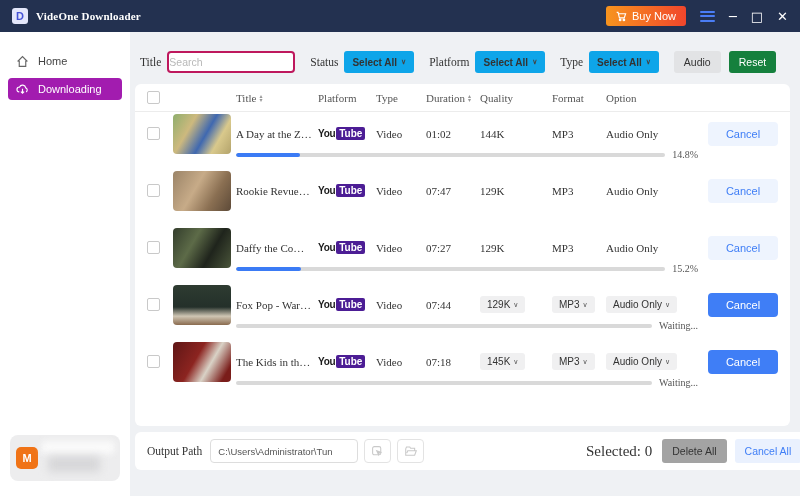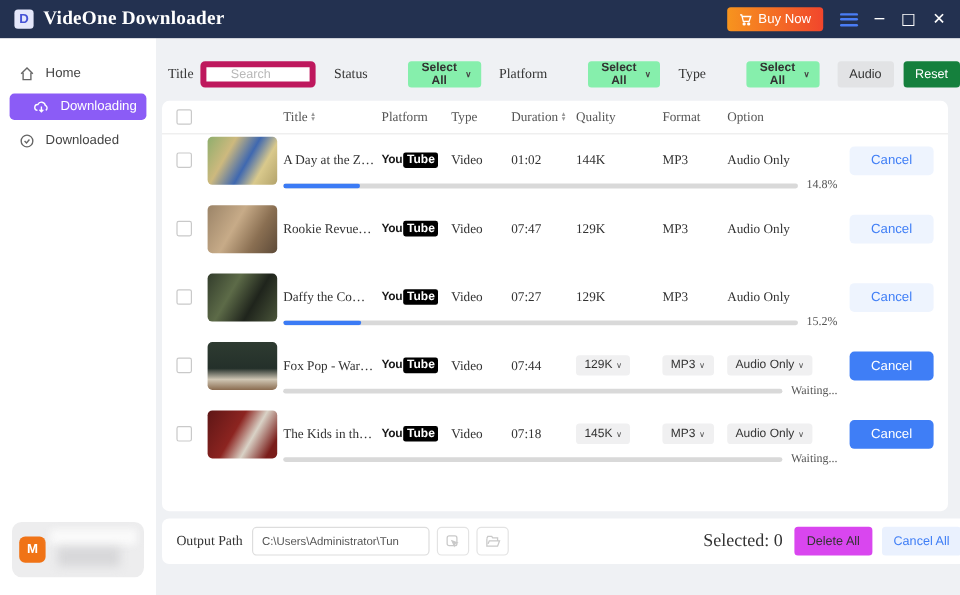--- a/index.html
+++ b/index.html
@@ -2,47 +2,47 @@
 <html><head>
 <meta charset="utf-8">
 <style>
   * { box-sizing: border-box; margin: 0; padding: 0; }
   html,body { width:800px; height:496px; overflow:hidden; }
   body { font-family:"Liberation Serif", serif; position:relative; background:#eff1f4; font-size:11px; color:#333; }
 
   
   .topbar { position:absolute; left:0; top:0; width:800px; height:32px; background:#233150; display:flex; align-items:center; padding:0 12px; }
   .logo-box { width:16px; height:16px; border-radius:3px; background:#e4e7fb; color:#4653d6; font:bold 11px "Liberation Sans",sans-serif; display:flex; align-items:center; justify-content:center; }
-  .app-title { color:#fff; font-weight:bold; font-size:16px; margin-left:8px; letter-spacing:.2px; }
+  .app-title { color:#fff; font-weight:bold; font-size:11px; margin-left:8px; letter-spacing:.2px; }
   .topbar-right { margin-left:auto; display:flex; align-items:center; gap:14px; }
   .buy-btn { display:flex; align-items:center; gap:5px; background:linear-gradient(90deg,#f7941e,#f1462c); color:#fff; border:none; border-radius:3px; height:20px; padding:0 10px; font:11px "Liberation Sans",sans-serif; cursor:pointer; }
   .menu-ic { display:flex; flex-direction:column; gap:2.5px; cursor:pointer; }
   .menu-ic i { display:block; width:15px; height:2px; background:#4a7df5; border-radius:1px; }
   .winbtn { color:#fff; font:13px "DejaVu Sans",sans-serif; cursor:pointer; line-height:1; }
 
   
   .sidebar { position:absolute; left:0; top:32px; width:130px; height:464px; background:#fff; }
   .nav { padding-top:12px; font-family:"Liberation Sans",sans-serif; font-size:11px; color:#444; }
   .nav-item { display:flex; align-items:center; gap:9px; height:22px; margin:6px 8px; padding:0 8px; border-radius:4px; cursor:pointer; }
   .nav-item svg { flex:0 0 auto; }
-  .nav-item.active { background:#8b5cf6; color:#fff;justify-content:flex-end; }
+  .nav-item.active { background:#a21caf; color:#fff; }
   .avatar-card { position:absolute; left:10px; bottom:15px; width:110px; height:46px; background:#ededee; border-radius:8px; overflow:hidden; }
   .avatar { position:absolute; left:6px; top:12px; width:22px; height:22px; background:#f07316; border-radius:5px; color:#fff; font:bold 11px "Liberation Sans",sans-serif; display:flex; align-items:center; justify-content:center; }
   .blur1 { position:absolute; left:32px; top:6px; width:72px; height:13px; background:#fafafa; filter:blur(3px); }
   .blur2 { position:absolute; left:38px; top:21px; width:52px; height:16px; background:#d7d7d9; filter:blur(4px); }
 
   
   .main { position:absolute; left:130px; top:32px; width:670px; height:464px; background:#eff1f4; }
 
   
   .filterbar { position:absolute; left:10px; top:18px; height:24px; display:flex; align-items:center; }
   .flabel { color:#333; font-size:11.5px; margin-right:6px; }
-  .search-input { width:96px; height:22px; border:5px solid #be185d; border-radius:4px; background:#fff; padding:0 20px; font:10.5px "Liberation Sans",sans-serif; color:#333; margin-right:15px; }
+  .search-input { width:128px; height:22px; border:2px solid #be185d; border-radius:4px; background:#fff; padding:0 0; font:10.5px "Liberation Sans",sans-serif; color:#333; margin-right:15px; }
   .search-input::placeholder { color:#b8b8b8; }
-  .dd-btn { display:inline-flex; align-items:center; gap:4px; background:#86efac; border:none; border-radius:3px; height:22px; padding:0 8px; font:bold 10px "Liberation Sans",sans-serif; color:#333; margin-right:15px; cursor:pointer;margin-left:28px; }
+  .dd-btn { display:inline-flex; align-items:center; gap:4px; background:#0ea5e9; border:none; border-radius:3px; height:22px; padding:0 8px; font:bold 10px "Liberation Sans",sans-serif; color:#333; margin-right:15px; cursor:pointer; }
   .dd-btn .chev { font-size:7px; color:#444; }
   .filter-btn { background:#e2e3e5; border:none; border-radius:3px; height:22px; padding:0 10px; font:10.5px "Liberation Sans",sans-serif; color:#333; margin-right:8px; cursor:pointer; }
   .reset-btn { background:#15803d; border:none; border-radius:3px; height:22px; padding:0 10px; font:10.5px "Liberation Sans",sans-serif; color:#fff; cursor:pointer; }
 
   
   .table-card { position:absolute; left:5px; top:52px; width:655px; height:342px; background:#fff; border-radius:6px; }
   .grid { display:grid; grid-template-columns:26px 63px 82px 58px 50px 54px 72px 54px 88px 1fr; align-items:center; padding:0 12px; }
   .thead { height:28px; color:#555; font-size:11px; border-bottom:1px solid #ececec; }
   .th { display:flex; align-items:center; gap:3px; }
   .sort { display:inline-flex; flex-direction:column; line-height:4px; font-size:6px; color:#999; }
@@ -51,41 +51,41 @@
   .trow { position:relative; height:57px; padding-bottom:14px; }
   .thumb { width:58px; height:40px; border-radius:4px; }
   .t1 { background:linear-gradient(120deg,#8fae6d 0%,#cdb97e 30%,#3f68b0 55%,#d9c98c 75%,#b3a36b 100%); }
   .t2 { background:linear-gradient(120deg,#9b8468 0%,#c7ab88 40%,#8a6f52 70%,#5d4a38 100%); }
   .t3 { background:linear-gradient(120deg,#333d2c 0%,#5d6b48 35%,#1f241c 65%,#4a553a 100%); }
   .t4 { background:linear-gradient(180deg,#2e3b31 0%,#24302a 55%,#cfc6b4 78%,#8a6b4f 100%); }
   .t5 { background:linear-gradient(120deg,#5e1616 0%,#8c2420 40%,#d9d2c6 62%,#7a1d1a 88%); }
   .vtitle { white-space:nowrap; overflow:hidden; text-overflow:ellipsis; padding-right:6px; font-size:11px; }
   .yt { display:inline-flex; align-items:center; font:bold 10px "Liberation Sans",sans-serif; }
   .yt .you { color:#1a1a1a; letter-spacing:-.3px; }
-  .yt .tube { background:#000000; color:#fff; border-radius:2px; padding:1px 3px; margin-left:1px; }
+  .yt .tube { background:#4c1d95; color:#fff; border-radius:2px; padding:1px 3px; margin-left:1px; }
   .cell { font-size:11px; color:#333; }
   .dd-cell { display:inline-flex; align-items:center; gap:3px; background:#f0f0f1; border-radius:3px; padding:3px 7px; font:10px "Liberation Sans",sans-serif; color:#333; cursor:pointer; justify-self:start; }
   .dd-cell .chev { font-size:7px; color:#555; }
   .cancel-btn { width:70px; height:24px; border:none; border-radius:4px; font:11px "Liberation Sans",sans-serif; cursor:pointer; justify-self:end; }
   .cancel-light { background:#eef4fe; color:#3f7ef6; }
   .cancel-solid { background:#3f7ef6; color:#fff; }
   .progress-wrap { position:absolute; left:101px; right:92px; bottom:9px; display:flex; align-items:center; gap:7px;margin-top:32px; }
   .ptrack { flex:1; height:4px; background:#d9d9d9; border-radius:2px; overflow:hidden; }
   .pfill { height:100%; background:#3b7bf5; border-radius:2px; width:0; }
   .plabel { font-size:10px; color:#555; white-space:nowrap; }
 
   
   .footer-card { position:absolute; left:5px; top:400px; width:767px; height:38px; background:#fff; border-radius:6px; display:flex; align-items:center; padding:0 12px; }
   .out-label { font-size:11.5px; margin-right:8px; }
   .path-input { width:148px; height:24px; border:1px solid #ddd; border-radius:4px; padding:0 7px; font:9.5px "Liberation Sans",sans-serif; color:#555; }
   .icon-btn { width:27px; height:24px; border:1px solid #e3e3e3; border-radius:4px; background:#fff; margin-left:6px; display:flex; align-items:center; justify-content:center; cursor:pointer; }
   .footer-right { margin-left:auto; display:flex; align-items:center; gap:8px; }
   .sel-label { font-size:15px; margin-right:2px; }
   .fbtn { height:24px; border:none; border-radius:3px; padding:0 10px; font:10.5px "Liberation Sans",sans-serif; cursor:pointer; }
-  .delete-all { background:#d946ef; color:#333; }
+  .delete-all { background:#a3a3a3; color:#333; }
   .cancel-all { background:#eaf1fe; color:#3f7ef6; }
   .download-all { background:#7ea6f2; color:#fff; }
 </style>
 </head>
 <body>
 
 <div class="topbar">
   <div class="logo-box">D</div>
   <div class="app-title">VideOne Downloader</div>
   <div class="topbar-right">
@@ -115,27 +115,20 @@
           <path d="M2 8 8 2l6 6M4 7v7h8V7"></path>
         </svg>
       <span>Home</span>
     </div>
     <div class="nav-item active">
       <svg width="13" height="13" viewBox="0 0 16 16" fill="none" stroke="#fff" stroke-width="1.4">
           <path d="M4 11a3 3 0 0 1 .4-6A4 4 0 0 1 12 6a2.8 2.8 0 0 1 .5 5"></path>
           <path d="M8 7v5M6 10.5 8 12.5l2-2"></path>
         </svg>
       <span>Downloading</span>
-    </div>
-    <div class="nav-item">
-      <svg width="13" height="13" viewBox="0 0 16 16" fill="none" stroke="#666" stroke-width="1.4">
-          <circle cx="8" cy="8" r="6"></circle>
-          <path d="M5.5 8l2 2 3-3.5"></path>
-        </svg>
-      <span>Downloaded</span>
     </div>
   </div>
   <div class="avatar-card">
     <div class="avatar">M</div>
     <div class="blur1"></div>
     <div class="blur2"></div>
   </div>
 </div>
 
 <div class="main">

